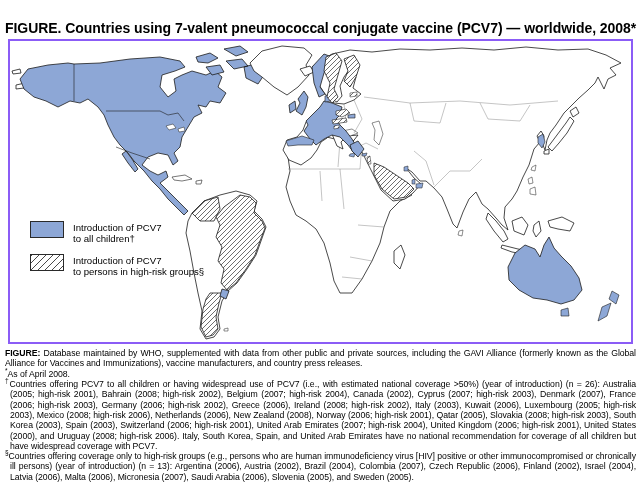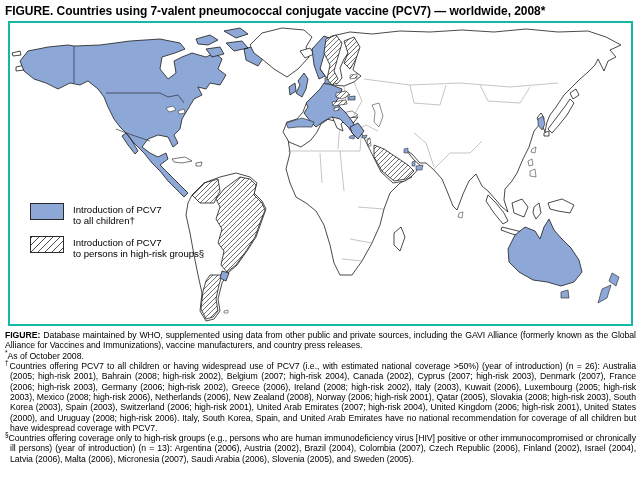--- a/index.html
+++ b/index.html
@@ -2,26 +2,26 @@
 <html><head>
 <meta charset="utf-8">
 <style>
   html,body { margin:0; padding:0; background:#ffffff; }
   body {
     width:641px; height:483px; overflow:hidden;
     font-family:"Liberation Sans", sans-serif; color:#000;
     position:relative;
   }
   .title {
-    font-size:12px; font-weight:bold; letter-spacing:-0.05px;
-    padding:4px 2px 3px 5px;
+    font-size:14px; font-weight:bold; letter-spacing:-0.05px;
+    padding:20px 2px 3px 5px;
   }
   .map-frame {
     position:relative; margin-left:8px; width:621px; height:301px;
-    border:2px solid #14b8a6; background:#fff;
+    border:2px solid #8b5cf6; background:#fff;
   }
   .map-frame svg { position:absolute; left:0; top:0; }
   .legend {
     position:absolute; left:20px; top:180px;
     display:flex; flex-direction:column; gap:9px;
   }
   .legend-item { display:flex; align-items:flex-start; gap:9px; }
   .swatch { width:34px; height:17px; border:1.4px solid #2a2a2a; flex:none; box-sizing:border-box; }
   .swatch-blue { background:#8da7d6; }
   .swatch-hatch { background:repeating-linear-gradient(135deg,#4a4a4a 0,#4a4a4a 1px,#ffffff 1px,#ffffff 5px); }
@@ -154,17 +154,17 @@
     </div>
     <div class="legend-item">
       <div class="swatch swatch-hatch"></div>
       <div class="legend-label">Introduction of PCV7
 to persons in high-risk groups§</div>
     </div>
   </div>
 </div>
 
 <div class="notes">
-  <p><span class="source-label">FIGURE:</span><span> Database maintained by WHO, supplemented using data from other public and private sources, including the GAVI Alliance (formerly known as the Global Alliance for Vaccines and Immunizations), vaccine manufacturers, and country press releases.</span></p>
-  <p class="fn"><sup>*</sup><span>As of October 2008.</span></p>
+  <p><span class="source-label">FIGURE:</span><span> Database maintained by WHO, supplemented with data from other public and private sources, including the GAVI Alliance (formerly known as the Global Alliance for Vaccines and Immunizations), vaccine manufacturers, and country press releases.</span></p>
+  <p class="fn"><sup>*</sup><span>As of April 2008.</span></p>
   <p class="fn"><sup>†</sup><span>Countries offering PCV7 to all children or having widespread use of PCV7 (i.e., with estimated national coverage &gt;50%) (year of introduction) (n = 26): Australia (2005; high-risk 2001), Bahrain (2008; high-risk 2002), Belgium (2007; high-risk 2004), Canada (2002), Cyprus (2007; high-risk 2003), Denmark (2007), France (2006; high-risk 2003), Germany (2006; high-risk 2002), Greece (2006), Ireland (2008; high-risk 2002), Italy (2003), Kuwait (2006), Luxembourg (2005; high-risk 2003), Mexico (2008; high-risk 2006), Netherlands (2006), New Zealand (2008), Norway (2006; high-risk 2001), Qatar (2005), Slovakia (2008; high-risk 2003), South Korea (2003), Spain (2003), Switzerland (2006; high-risk 2001), United Arab Emirates (2007; high-risk 2004), United Kingdom (2006; high-risk 2001), United States (2000), and Uruguay (2008; high-risk 2006). Italy, South Korea, Spain, and United Arab Emirates have no national recommendation for coverage of all children but have widespread coverage with PCV7.</span></p>
   <p class="fn"><sup>§</sup><span>Countries offering coverage only to high-risk groups (e.g., persons who are human immunodeficiency virus [HIV] positive or other immunocompromised or chronically ill persons) (year of introduction) (n = 13): Argentina (2006), Austria (2002), Brazil (2004), Colombia (2007), Czech Republic (2006), Finland (2002), Israel (2004), Latvia (2006), Malta (2006), Micronesia (2007), Saudi Arabia (2006), Slovenia (2005), and Sweden (2005).</span></p>
 </div>
 
 </body></html>

